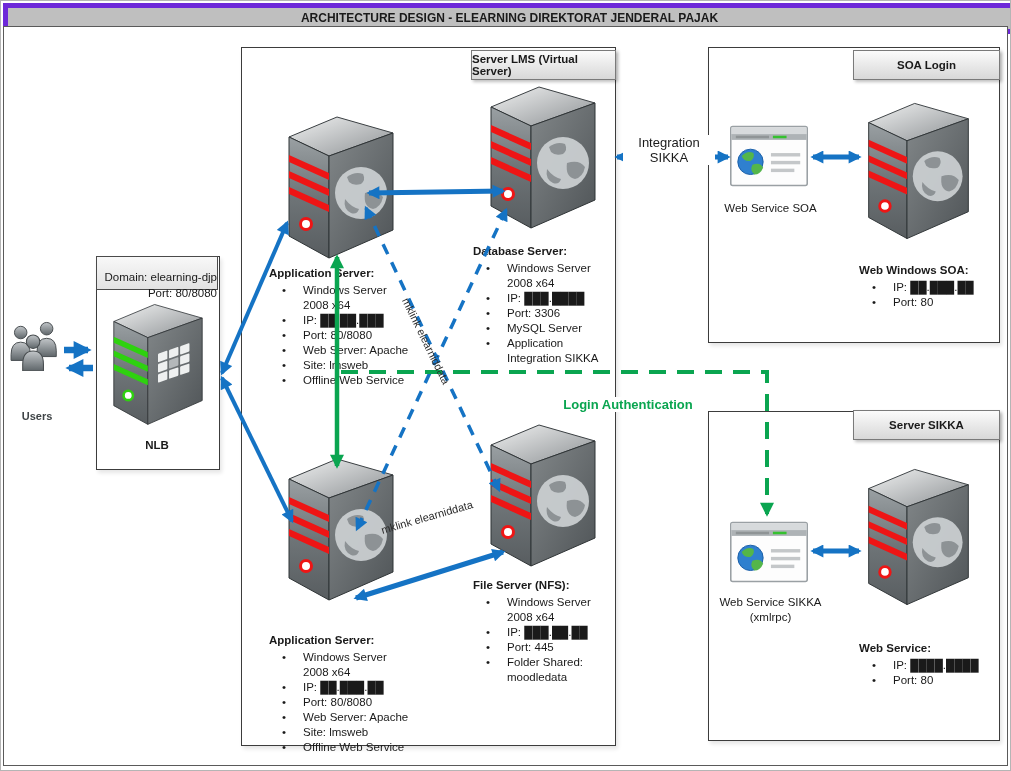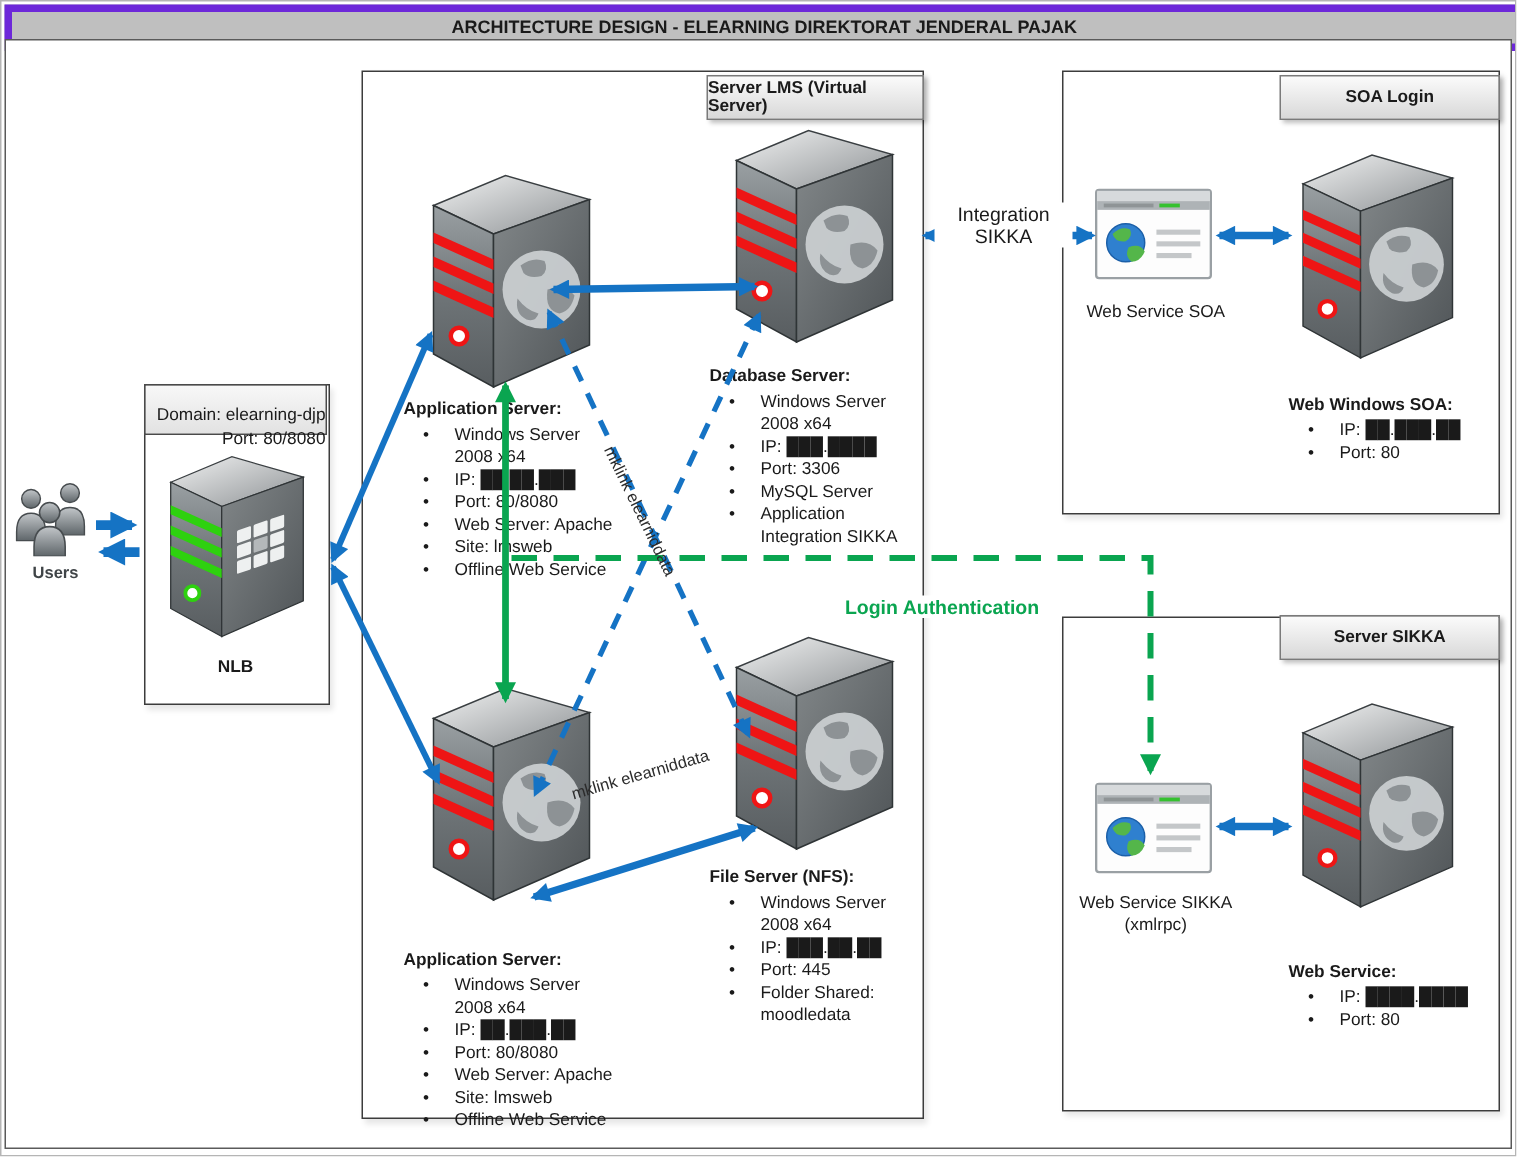--- a/index.html
+++ b/index.html
@@ -23,21 +23,21 @@
   .info ul{list-style:none;margin:0;padding:0;}
   .info li{position:relative;padding-left:34px;}
   .info li::before{content:"\2022";position:absolute;left:13px;top:0;}
   .caption{position:absolute;text-align:center;font-size:11.5px;line-height:15px;z-index:3;}
   .overlay{position:absolute;left:0;top:0;z-index:50;pointer-events:none;}
   .connlabel{position:absolute;z-index:60;font-size:13px;text-align:center;}
   .lbl-integration{left:622px;top:134px;width:92px;background:#fff;line-height:15px;}
   .lbl-login{left:562px;top:362px;width:130px;background:#fff;font-weight:bold;color:#0aa550;margin-top:34px;}
   .lbl-mklink-diag{left:362px;top:334px;width:126px;transform:rotate(64deg);font-size:11px;color:#2b2b2b;}
   .lbl-mklink-flat{left:364px;top:510px;width:124px;transform:rotate(-16deg);font-size:11px;color:#2b2b2b;}
-  .users-label{font-weight:bold;color:#3f4447;font-size:11px;}
+  .users-label{font-weight:bold;color:#3f4447;font-size:11px;margin-top:34px;}
   .nlb-name{font-weight:bold;}
 </style>
 </head>
 <body>
 
 <svg width="0" height="0" style="position:absolute" aria-hidden="true">
   <defs>
     <linearGradient id="gtop" x1="0" y1="0" x2="1" y2="1">
         <stop offset="0" stop-color="#f0f1f1"></stop>
         <stop offset="1" stop-color="#8d9194"></stop>

